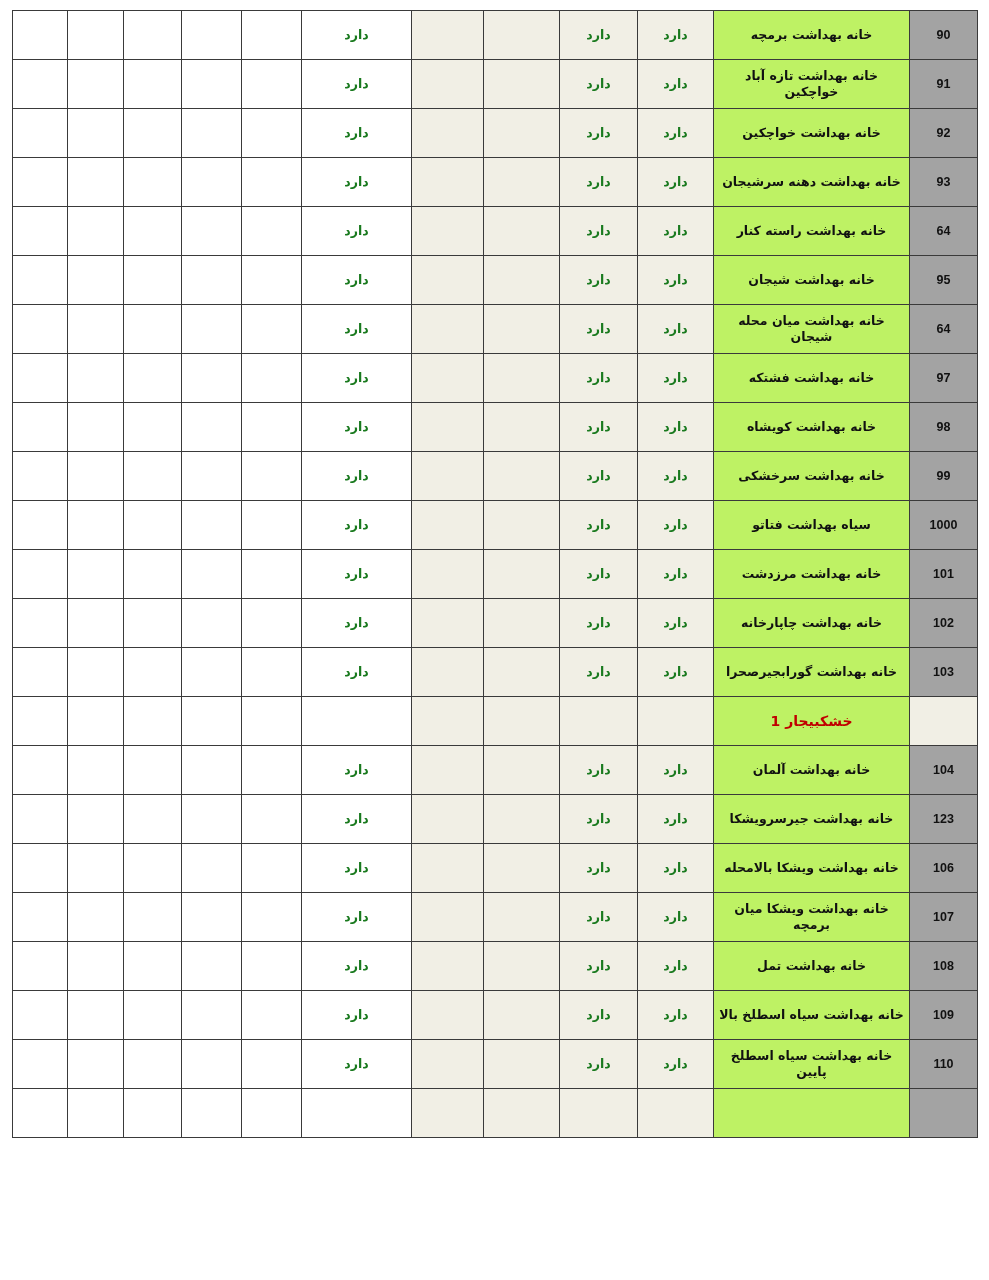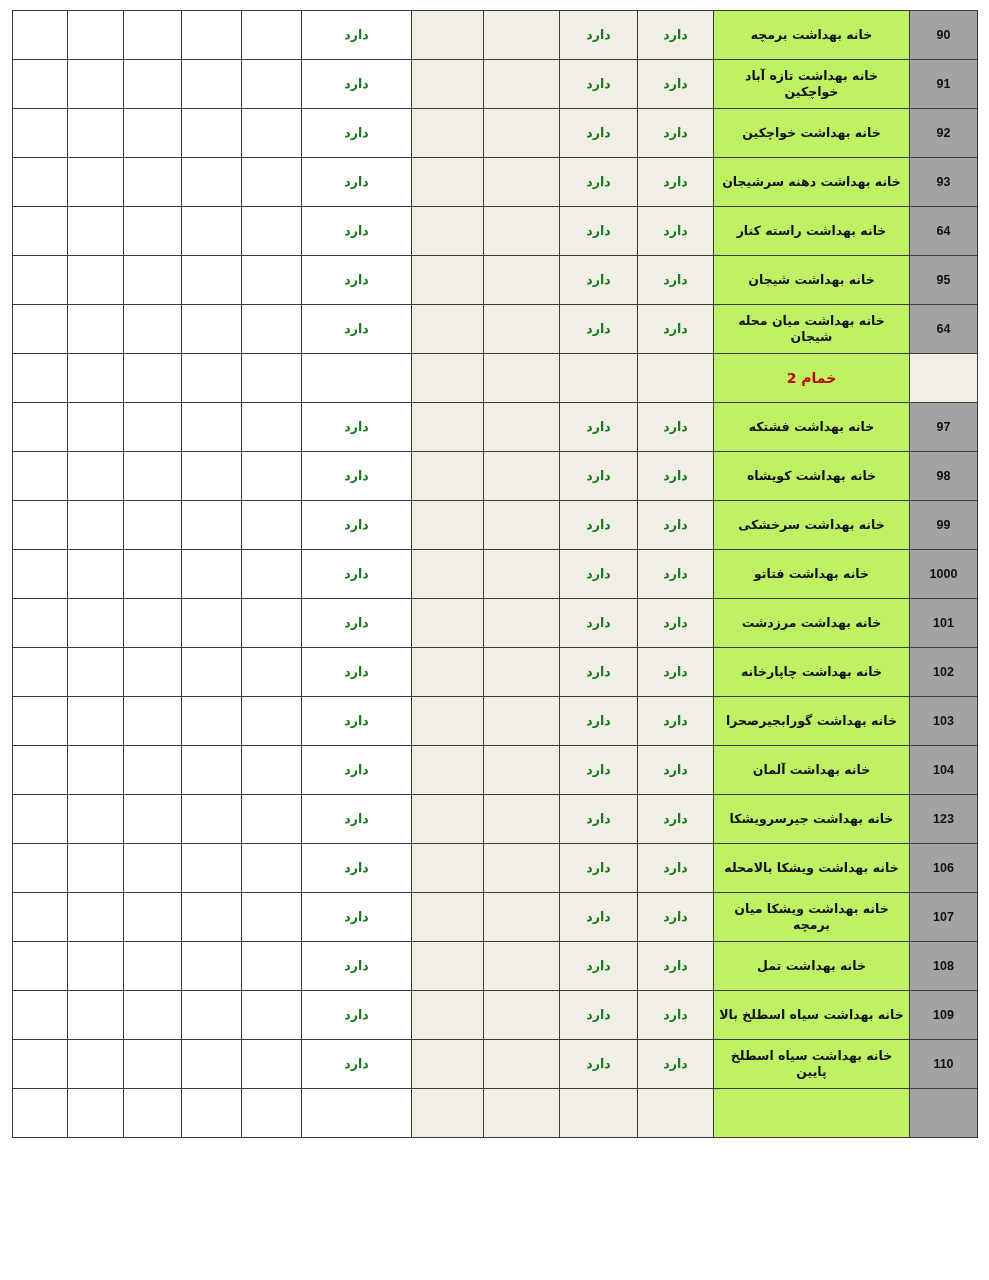--- a/index.html
+++ b/index.html
@@ -201,126 +201,126 @@
           <td class="yes">دارد</td>
           <td class="plain"></td>
           <td class="plain"></td>
           <td class="yes" style="background: rgb(255, 255, 255);">دارد</td>
           <td class="empty"></td>
           <td class="empty"></td>
           <td class="empty"></td>
           <td class="empty"></td>
           <td class="empty"></td>
         </tr>
+        <tr>
+          <td class="num num-latin">97</td>
+          <td class="name">خانه بهداشت فشتکه</td>
+          <td class="yes">دارد</td>
+          <td class="yes">دارد</td>
+          <td class="plain"></td>
+          <td class="plain"></td>
+          <td class="yes" style="background: rgb(255, 255, 255);">دارد</td>
+          <td class="empty"></td>
+          <td class="empty"></td>
+          <td class="empty"></td>
+          <td class="empty"></td>
+          <td class="empty"></td>
+        </tr>
+        <tr>
+          <td class="num num-latin">98</td>
+          <td class="name">خانه بهداشت کویشاه</td>
+          <td class="yes">دارد</td>
+          <td class="yes">دارد</td>
+          <td class="plain"></td>
+          <td class="plain"></td>
+          <td class="yes" style="background: rgb(255, 255, 255);">دارد</td>
+          <td class="empty"></td>
+          <td class="empty"></td>
+          <td class="empty"></td>
+          <td class="empty"></td>
+          <td class="empty"></td>
+        </tr>
+        <tr>
+          <td class="num num-latin">99</td>
+          <td class="name">خانه بهداشت سرخشکی</td>
+          <td class="yes">دارد</td>
+          <td class="yes">دارد</td>
+          <td class="plain"></td>
+          <td class="plain"></td>
+          <td class="yes" style="background: rgb(255, 255, 255);">دارد</td>
+          <td class="empty"></td>
+          <td class="empty"></td>
+          <td class="empty"></td>
+          <td class="empty"></td>
+          <td class="empty"></td>
+        </tr>
+        <tr>
+          <td class="num num-latin">1000</td>
+          <td class="name">سیاه بهداشت فتاتو</td>
+          <td class="yes">دارد</td>
+          <td class="yes">دارد</td>
+          <td class="plain"></td>
+          <td class="plain"></td>
+          <td class="yes" style="background: rgb(255, 255, 255);">دارد</td>
+          <td class="empty"></td>
+          <td class="empty"></td>
+          <td class="empty"></td>
+          <td class="empty"></td>
+          <td class="empty"></td>
+        </tr>
+        <tr>
+          <td class="num num-latin">101</td>
+          <td class="name">خانه بهداشت  مرزدشت</td>
+          <td class="yes">دارد</td>
+          <td class="yes">دارد</td>
+          <td class="plain"></td>
+          <td class="plain"></td>
+          <td class="yes" style="background: rgb(255, 255, 255);">دارد</td>
+          <td class="empty"></td>
+          <td class="empty"></td>
+          <td class="empty"></td>
+          <td class="empty"></td>
+          <td class="empty"></td>
+        </tr>
+        <tr>
+          <td class="num num-latin">102</td>
+          <td class="name">خانه بهداشت چاپارخانه</td>
+          <td class="yes">دارد</td>
+          <td class="yes">دارد</td>
+          <td class="plain"></td>
+          <td class="plain"></td>
+          <td class="yes" style="background: rgb(255, 255, 255);">دارد</td>
+          <td class="empty"></td>
+          <td class="empty"></td>
+          <td class="empty"></td>
+          <td class="empty"></td>
+          <td class="empty"></td>
+        </tr>
+        <tr>
+          <td class="num num-latin">103</td>
+          <td class="name">خانه بهداشت گورابجیرصحرا</td>
+          <td class="yes">دارد</td>
+          <td class="yes">دارد</td>
+          <td class="plain"></td>
+          <td class="plain"></td>
+          <td class="yes" style="background: rgb(255, 255, 255);">دارد</td>
+          <td class="empty"></td>
+          <td class="empty"></td>
+          <td class="empty"></td>
+          <td class="empty"></td>
+          <td class="empty"></td>
+        </tr>
         <tr class="section">
           <td class="num num-latin"></td>
-          <td class="name">خمام 2</td>
-          <td class="plain"></td>
-          <td class="plain"></td>
-          <td class="plain"></td>
-          <td class="plain"></td>
-          <td class="empty"></td>
-          <td class="empty"></td>
-          <td class="empty"></td>
-          <td class="empty"></td>
-          <td class="empty"></td>
-          <td class="empty"></td>
-        </tr>
-        <tr>
-          <td class="num num-latin">97</td>
-          <td class="name">خانه بهداشت فشتکه</td>
-          <td class="yes">دارد</td>
-          <td class="yes">دارد</td>
-          <td class="plain"></td>
-          <td class="plain"></td>
-          <td class="yes" style="background: rgb(255, 255, 255);">دارد</td>
-          <td class="empty"></td>
-          <td class="empty"></td>
-          <td class="empty"></td>
-          <td class="empty"></td>
-          <td class="empty"></td>
-        </tr>
-        <tr>
-          <td class="num num-latin">98</td>
-          <td class="name">خانه بهداشت کویشاه</td>
-          <td class="yes">دارد</td>
-          <td class="yes">دارد</td>
-          <td class="plain"></td>
-          <td class="plain"></td>
-          <td class="yes" style="background: rgb(255, 255, 255);">دارد</td>
-          <td class="empty"></td>
-          <td class="empty"></td>
-          <td class="empty"></td>
-          <td class="empty"></td>
-          <td class="empty"></td>
-        </tr>
-        <tr>
-          <td class="num num-latin">99</td>
-          <td class="name">خانه بهداشت سرخشکی</td>
-          <td class="yes">دارد</td>
-          <td class="yes">دارد</td>
-          <td class="plain"></td>
-          <td class="plain"></td>
-          <td class="yes" style="background: rgb(255, 255, 255);">دارد</td>
-          <td class="empty"></td>
-          <td class="empty"></td>
-          <td class="empty"></td>
-          <td class="empty"></td>
-          <td class="empty"></td>
-        </tr>
-        <tr>
-          <td class="num num-latin">1000</td>
-          <td class="name">خانه بهداشت فتاتو</td>
-          <td class="yes">دارد</td>
-          <td class="yes">دارد</td>
-          <td class="plain"></td>
-          <td class="plain"></td>
-          <td class="yes" style="background: rgb(255, 255, 255);">دارد</td>
-          <td class="empty"></td>
-          <td class="empty"></td>
-          <td class="empty"></td>
-          <td class="empty"></td>
-          <td class="empty"></td>
-        </tr>
-        <tr>
-          <td class="num num-latin">101</td>
-          <td class="name">خانه بهداشت  مرزدشت</td>
-          <td class="yes">دارد</td>
-          <td class="yes">دارد</td>
-          <td class="plain"></td>
-          <td class="plain"></td>
-          <td class="yes" style="background: rgb(255, 255, 255);">دارد</td>
-          <td class="empty"></td>
-          <td class="empty"></td>
-          <td class="empty"></td>
-          <td class="empty"></td>
-          <td class="empty"></td>
-        </tr>
-        <tr>
-          <td class="num num-latin">102</td>
-          <td class="name">خانه بهداشت چاپارخانه</td>
-          <td class="yes">دارد</td>
-          <td class="yes">دارد</td>
-          <td class="plain"></td>
-          <td class="plain"></td>
-          <td class="yes" style="background: rgb(255, 255, 255);">دارد</td>
-          <td class="empty"></td>
-          <td class="empty"></td>
-          <td class="empty"></td>
-          <td class="empty"></td>
-          <td class="empty"></td>
-        </tr>
-        <tr>
-          <td class="num num-latin">103</td>
-          <td class="name">خانه بهداشت گورابجیرصحرا</td>
-          <td class="yes">دارد</td>
-          <td class="yes">دارد</td>
-          <td class="plain"></td>
-          <td class="plain"></td>
-          <td class="yes" style="background: rgb(255, 255, 255);">دارد</td>
+          <td class="name">خشکبیجار 1</td>
+          <td class="plain"></td>
+          <td class="plain"></td>
+          <td class="plain"></td>
+          <td class="plain"></td>
+          <td class="empty"></td>
           <td class="empty"></td>
           <td class="empty"></td>
           <td class="empty"></td>
           <td class="empty"></td>
           <td class="empty"></td>
         </tr>
         <tr>
           <td class="num num-latin">104</td>
           <td class="name">خانه بهداشت آلمان</td>
           <td class="yes">دارد</td>

